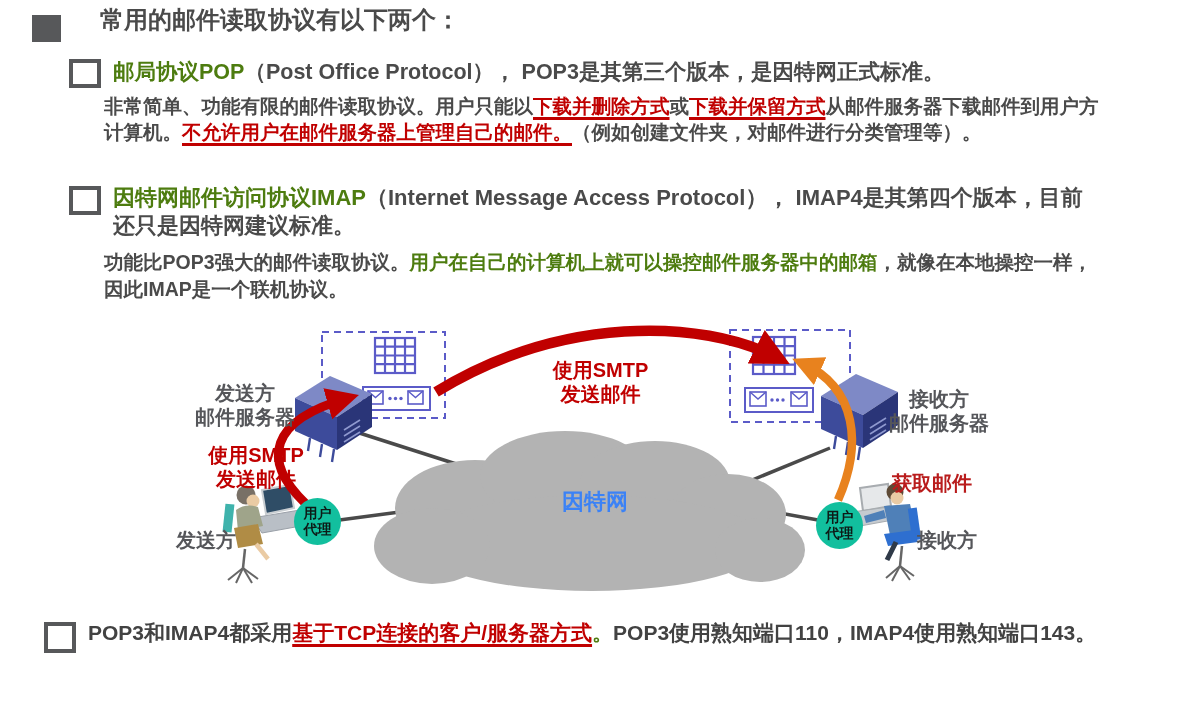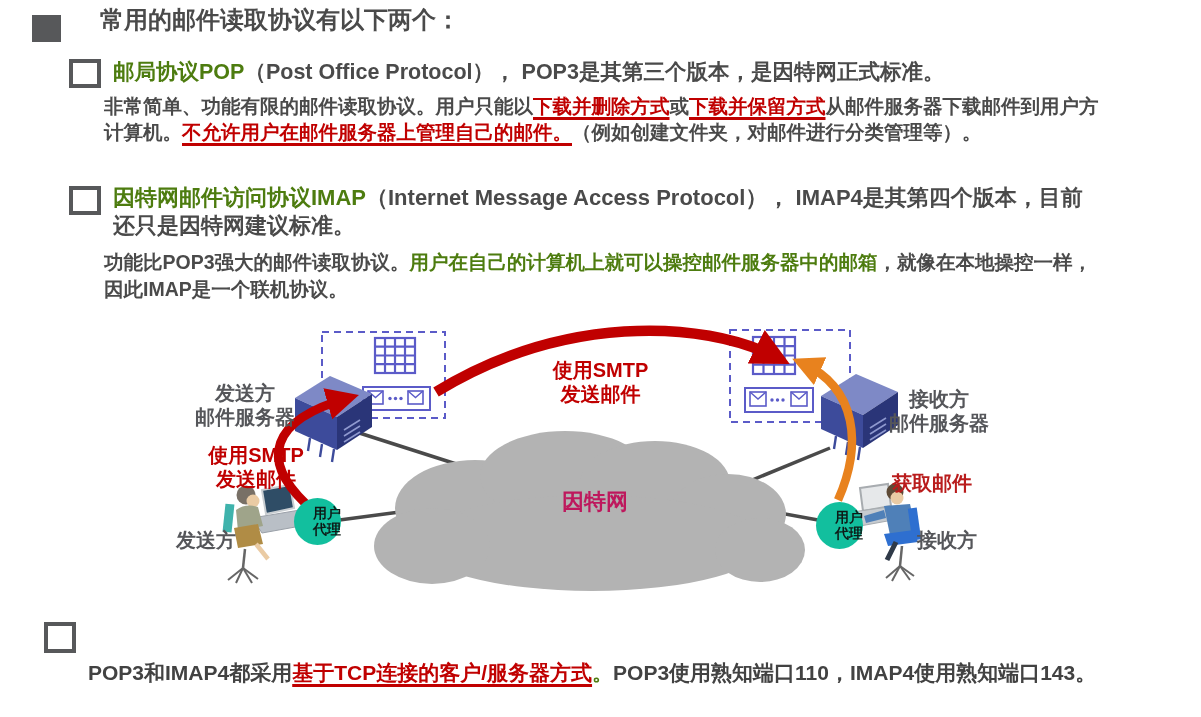--- a/index.html
+++ b/index.html
@@ -10,36 +10,36 @@
   .sq-f{background:#57585A;}
   .sq-h{border:4px solid #57585A;background:#fff;box-sizing:border-box;}
   .red{color:#4d7c0f;}
   .ru{color:#C00000;text-decoration:underline;text-decoration-color:#C00000;
       text-decoration-thickness:2.5px;text-underline-offset:4px;}
   #main-bullet-text{left:72px;top:4px;font-size:24px;margin-left:28px;}
   #pop-heading{left:113px;top:58px;width:990px;font-size:21.5px;line-height:28px;}
   #pop-para{left:104px;top:93px;width:1012px;font-size:19.5px;line-height:26px;}
   #imap-heading{left:113px;top:184px;width:985px;font-size:22px;line-height:28px;}
   #imap-para{left:104px;top:249px;width:1000px;font-size:19.5px;line-height:27px;}
-  #bottom-text{left:88px;top:618px;width:1085px;font-size:21px;line-height:30px;color:#424242;margin-top:40px;}
+  #bottom-text{left:88px;top:618px;width:1085px;font-size:21px;line-height:30px;color:#424242;}
   #diagram{position:absolute;left:0;top:318px;width:1201px;height:296px;}
   #dsvg{position:absolute;left:0;top:0;}
   .dlabel{position:absolute;font-weight:700;color:#55565A;text-align:center;line-height:1.18;}
   .dlabel span{display:block;}
   #sender-server-label{left:178px;top:64px;width:134px;font-size:20px;}
   #receiver-server-label{left:868px;top:70px;width:142px;font-size:20px;}
   #smtp-left-label{left:190px;top:126px;width:132px;font-size:20px;color:#C00000;}
   #smtp-center-label{left:533px;top:41px;width:135px;font-size:20px;color:#C00000;}
   #retrieve-line1{left:856px;top:130px;width:284px;font-size:19px;color:#E8821E;}
   #retrieve-line2{left:872px;top:154px;width:120px;font-size:20px;color:#b91c1c;}
-  #internet-label{left:520px;top:171px;width:150px;font-size:22px;color:#be185d;}
+  #internet-label{left:520px;top:171px;width:150px;font-size:22px;color:#3b82f6;}
   #sender-label{left:158px;top:211px;width:96px;font-size:20px;}
   #receiver-label{left:899px;top:211px;width:96px;font-size:20px;}
   .ua{position:absolute;width:47px;height:47px;border-radius:50%;background:#12BF9E;
-      display:flex;flex-direction:column;align-items:flex-end;justify-content:center;
+      display:flex;flex-direction:column;align-items:center;justify-content:center;
       font-size:14px;font-weight:700;color:#0d1b17;line-height:1.08;text-align:center;}
   #ua-left{left:294px;top:180px;}
   #ua-right{left:816px;top:184px;}
 </style>
 </head>
 <body>
 
 <div class="abs sq-f" style="left:32px;top:15px;width:29px;height:27px;"></div>
 <div class="abs t" id="main-bullet-text">常用的邮件读取协议有以下两个：</div>
 

